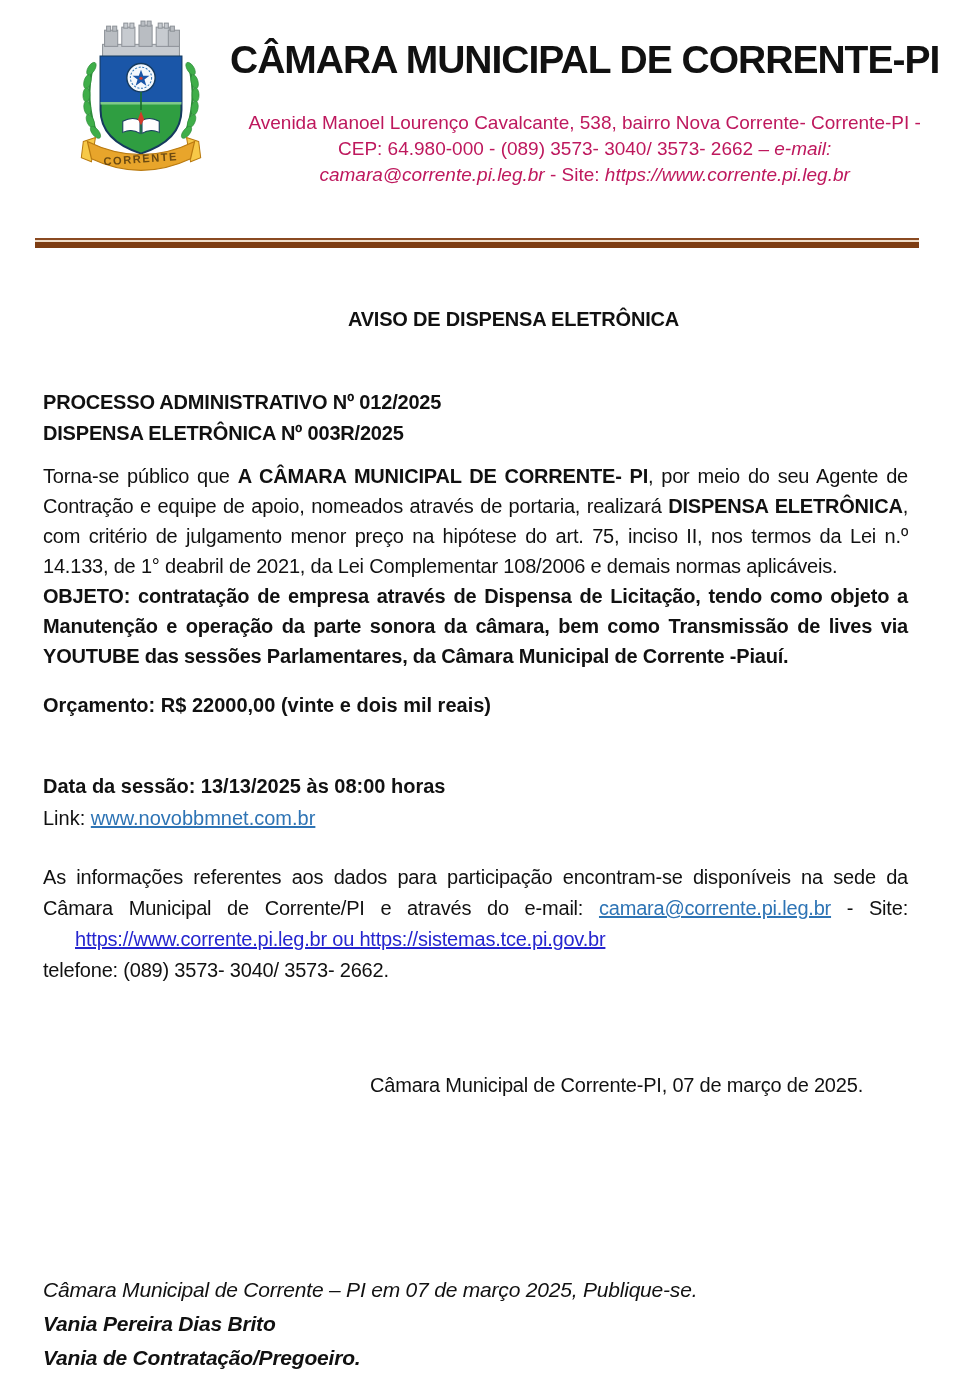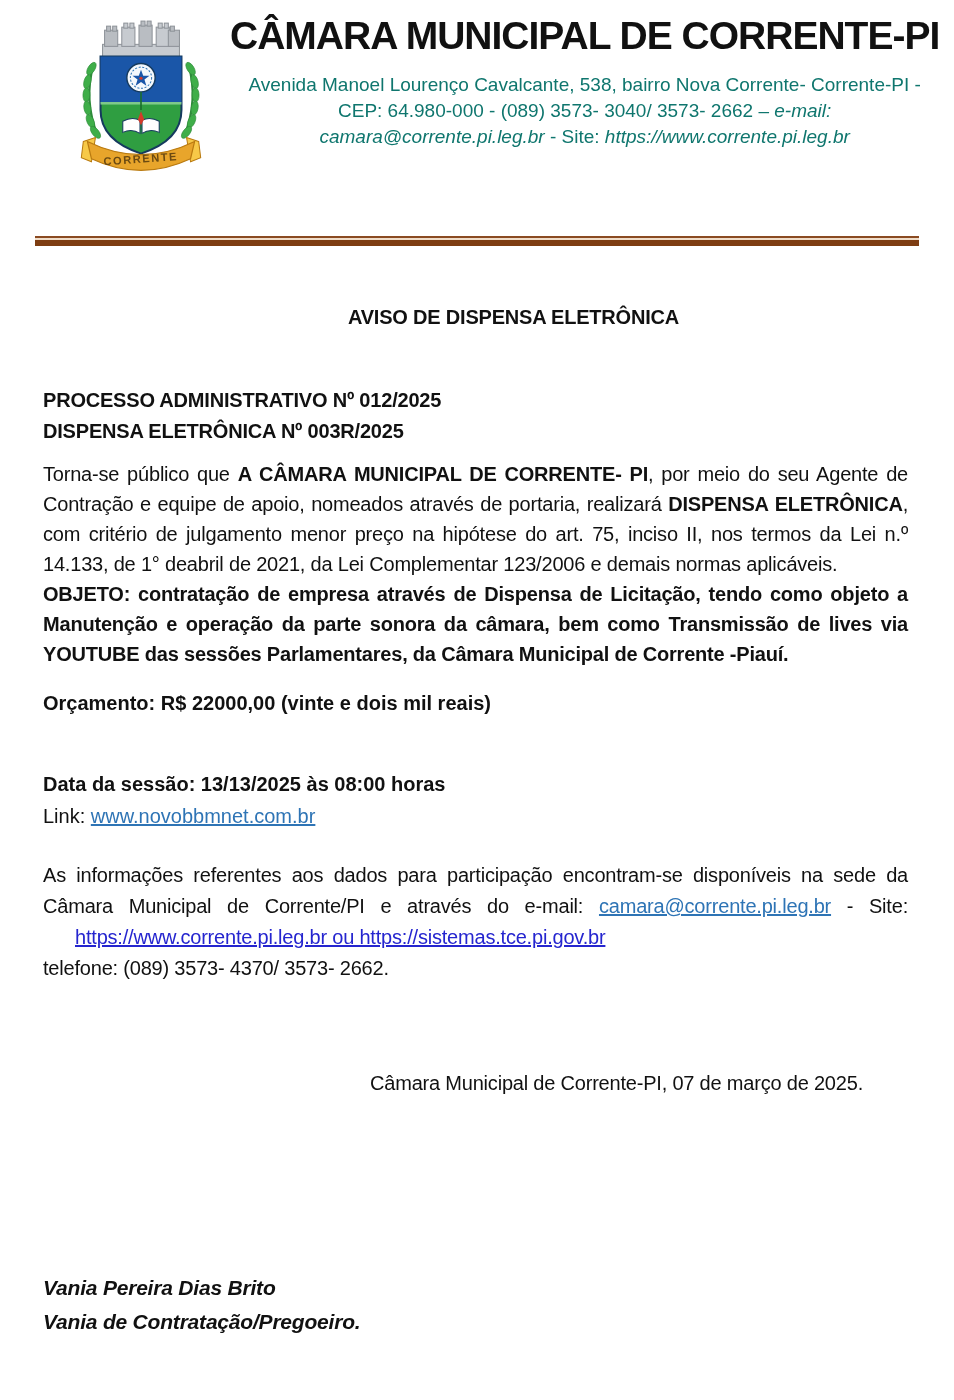--- a/index.html
+++ b/index.html
@@ -11,26 +11,26 @@
     background: #ffffff;
     color: #111;
     font-family: "Liberation Sans", "DejaVu Sans", sans-serif;
     overflow: hidden;
   }
   
   .hdr { display: flex; padding: 14px 24px 0 52px; }
   .logo { width: 178px; flex: 0 0 178px; height: 172px; }
   .hdr-right { flex: 1; text-align: center; }
   .org-title {
-    margin-top: 0;
+    margin-top: 24px;
     font-size: 39px; font-weight: bold; letter-spacing: -1px;
     color: #111;
     white-space: nowrap;
   }
-  .addr { margin-top: 14px; font-size: 19px; line-height: 26px; color: #0f766e; }
+  .addr { margin-top: 28px; font-size: 19px; line-height: 26px; color: #be185d; }
   .i { font-style: italic; }
   .b { font-weight: bold; }
   
   .divider { margin: 50px 35px 0 35px; }
   .divider .thin  { height: 2px; background: var(--divider_thin); }
   .divider .gap   { height: 2px; background: var(--divider_gap); }
   .divider .thick { height: 6px; background: var(--divider_thick); }
   
   main { padding: 0 46px 0 43px; }
   .doc-heading {
@@ -144,42 +144,43 @@
 
     <div class="process-block">
       <div>PROCESSO ADMINISTRATIVO Nº 012/2025</div>
       <div>DISPENSA ELETRÔNICA Nº 003R/2025</div>
     </div>
 
     <div class="para">
         <div class="tline just"><span>Torna-se público que </span><span class="b">A CÂMARA MUNICIPAL DE CORRENTE- PI</span><span>, por meio do seu Agente de</span></div>
         <div class="tline just"><span>Contração e equipe de apoio, nomeados através de portaria, realizará </span><span class="b">DISPENSA ELETRÔNICA</span><span>,</span></div>
         <div class="tline just"><span>com critério de julgamento menor preço na hipótese do art. 75, inciso II, nos termos da Lei n.º</span></div>
-        <div class="tline"><span>14.133, de 1° deabril de 2021, da Lei Complementar 123/2006 e demais normas aplicáveis.</span></div>
+        <div class="tline"><span>14.133, de 1° deabril de 2021, da Lei Complementar 108/2006 e demais normas aplicáveis.</span></div>
         <div class="tline just"><span class="b">OBJETO: contratação de empresa através de Dispensa de Licitação, tendo como objeto a</span></div>
         <div class="tline just"><span class="b">Manutenção e operação da parte sonora da câmara, bem como Transmissão de lives via</span></div>
         <div class="tline"><span class="b">YOUTUBE das sessões Parlamentares, da Câmara Municipal de Corrente -Piauí.</span></div>
       </div>
 
     <div class="budget">Orçamento: R$ 22000,00 (vinte e dois mil reais)</div>
 
     <div class="session">Data da sessão: 13/13/2025 às 08:00 horas</div>
 
     <div class="linkline">
       <span>Link: </span><span class="link-light">www.novobbmnet.com.br</span>
     </div>
 
     <div class="para para2">
         <div class="tline just"><span>As informações referentes aos dados para participação encontram-se disponíveis na sede da</span></div>
         <div class="tline just"><span>Câmara Municipal de Corrente/PI e através do e-mail: </span><span class="link-light">camara@corrente.pi.leg.br</span><span> - Site:</span></div>
         <div class="tline"><span class="link-dark">https://www.corrente.pi.leg.br ou https://sistemas.tce.pi.gov.br</span></div>
-        <div class="tline"><span>telefone: (089) 3573- 4370/ 3573- 2662.</span></div>
+        <div class="tline"><span>telefone: (089) 3573- 3040/ 3573- 2662.</span></div>
       </div>
 
     <div class="closing">Câmara Municipal de Corrente-PI, 07 de março de 2025.</div>
 
     <div class="signature">
+      <div class="line1">Câmara Municipal de Corrente – PI em 07 de março 2025, Publique-se.</div>
       <div class="line2">Vania Pereira Dias Brito</div>
       <div class="line3">Vania de Contratação/Pregoeiro.</div>
     </div>
   </main>
 
 </div>
 
 </body></html>

